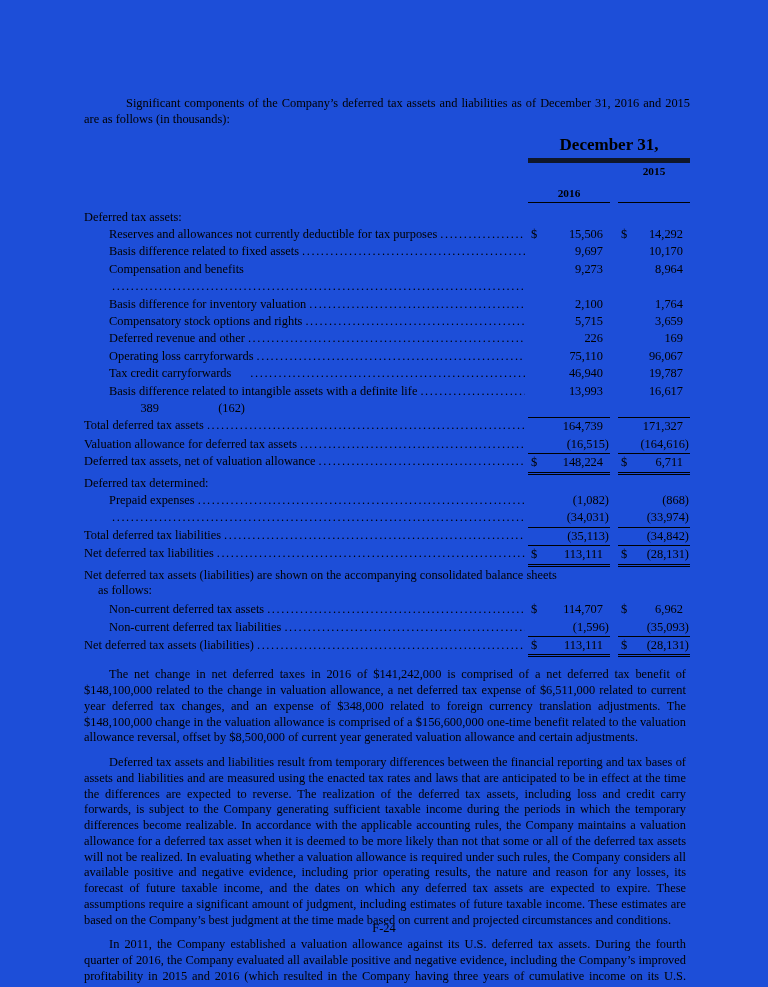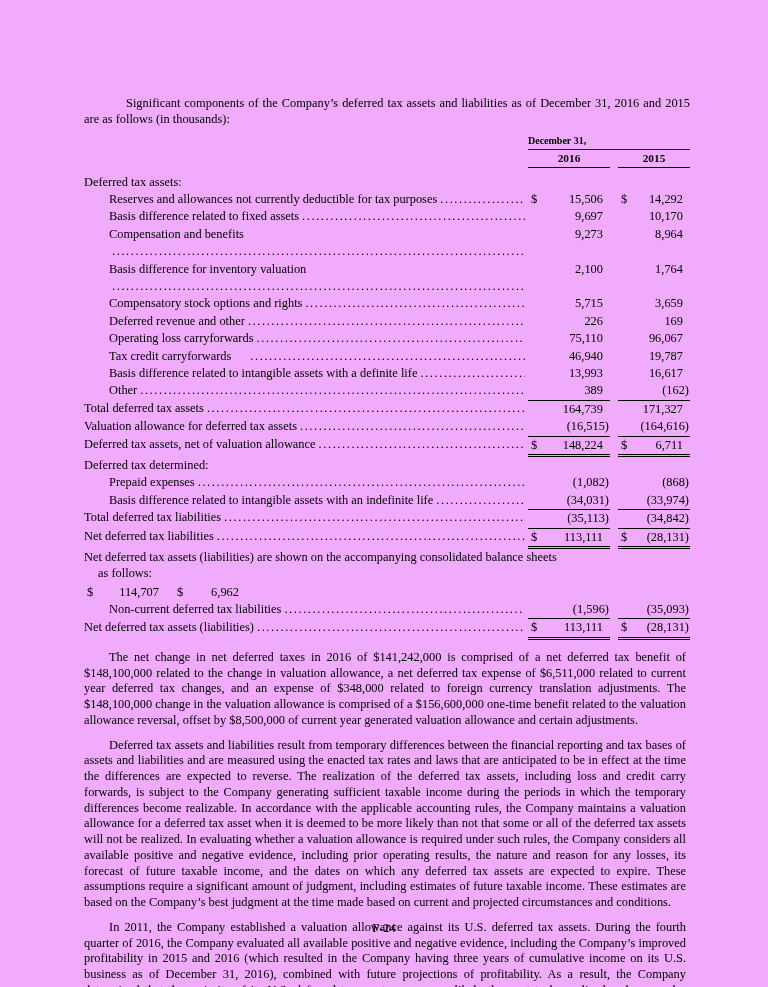--- a/index.html
+++ b/index.html
@@ -1,21 +1,21 @@
 <!DOCTYPE html>
 <html><head>
 <meta charset="utf-8">
 <style>
   html,body { margin:0; padding:0; background:#ffffff; }
   .page {
     position: relative;
     width: 768px;
     height: 987px;
     margin: 0 auto;
-    background: #f0abfc;
+    background: #1d4ed8;
     color: #000000;
     font-family: "Liberation Serif", "DejaVu Serif", serif;
     font-size: 12.4px;
     box-sizing: border-box;
     padding: 96px 78px 0 84px;
     overflow: hidden;
   }
   p.body-para {
     margin: 0 4px 9px 0;
     text-align: justify;
@@ -26,29 +26,29 @@
     margin: 0 0 7px 0;
     text-align: justify;
     line-height: 15.75px;
     text-indent: 42px;
   }
   
   .fin-table { margin: 4px 0 10px 0; }
   .t-headrow { display:flex; justify-content:flex-end; }
   .head-cols { width: 162px; }
   .date-head {
-    font-weight: bold; font-size: 10px; 
-    padding-bottom: 3px; border-bottom: 1px solid #0f172a;
+    font-weight: bold; font-size: 17px; text-align: center;
+    padding-bottom: 3px; border-bottom: 5px solid #0f172a;
   }
   .year-row { display: flex; padding-top: 2px; margin-bottom: 6px; }
   .year {
     font-weight: bold; font-size: 11.3px; text-align: center;
     border-bottom: 1px solid #000; padding-bottom: 3px;
   }
-  .y1 { width: 82px; }
+  .y1 { width: 82px; margin-top: 22px; }
   .ygap { width: 8px; }
   .y2 { width: 72px; }
 
   .t-row { display: flex; min-height: 17.4px; }
   .t-label {
     flex: 1; display: flex; line-height: 17.4px;
     overflow: hidden; white-space: nowrap;
   }
   .lbl-text { white-space: nowrap; }
   .leader {
@@ -143,21 +143,21 @@
           </div>
           <div class="cell c1">
             <div class="val">9,273</div>
           </div>
           <div class="cgap"></div>
           <div class="cell c2">
             <div class="val">8,964</div>
           </div>
         </div>
         <div class="t-row">
-          <div class="t-label" style="padding-left: 25px; flex-direction: column;">
+          <div class="t-label" style="padding-left: 25px;">
             <div class="lbl-text">Basis difference for inventory valuation</div>
             <div class="leader"></div>
           </div>
           <div class="cell c1">
             <div class="val">2,100</div>
           </div>
           <div class="cgap"></div>
           <div class="cell c2">
             <div class="val">1,764</div>
           </div>
@@ -221,24 +221,20 @@
           </div>
           <div class="cell c1">
             <div class="val">13,993</div>
           </div>
           <div class="cgap"></div>
           <div class="cell c2">
             <div class="val">16,617</div>
           </div>
         </div>
         <div class="t-row">
-          <div class="t-label" style="padding-left: 25px;">
-            <div class="lbl-text">Other</div>
-            <div class="leader"></div>
-          </div>
           <div class="cell c1">
             <div class="val">389</div>
           </div>
           <div class="cgap"></div>
           <div class="cell c2">
             <div class="val paren">(162)</div>
           </div>
         </div>
         <div class="t-row">
           <div class="t-label">
@@ -297,21 +293,20 @@
           <div class="cell c1">
             <div class="val paren">(1,082)</div>
           </div>
           <div class="cgap"></div>
           <div class="cell c2">
             <div class="val paren">(868)</div>
           </div>
         </div>
         <div class="t-row">
           <div class="t-label" style="padding-left: 25px;">
-            <div class="lbl-text">Basis difference related to intangible assets with an indefinite life</div>
             <div class="leader"></div>
           </div>
           <div class="cell c1">
             <div class="val paren">(34,031)</div>
           </div>
           <div class="cgap"></div>
           <div class="cell c2">
             <div class="val paren">(33,974)</div>
           </div>
         </div>
@@ -341,20 +336,24 @@
           <div class="cell c2 rule-top rb-double">
             <div class="cur">$</div>
             <div class="val paren">(28,131)</div>
           </div>
         </div>
         <div class="note-block">
           <div>Net deferred tax assets (liabilities) are shown on the accompanying consolidated balance sheets</div>
           <div class="note-line2">as follows:</div>
         </div>
         <div class="t-row">
+          <div class="t-label" style="padding-left: 25px;">
+            <div class="lbl-text">Non-current deferred tax assets</div>
+            <div class="leader"></div>
+          </div>
           <div class="cell c1">
             <div class="cur">$</div>
             <div class="val">114,707</div>
           </div>
           <div class="cgap"></div>
           <div class="cell c2">
             <div class="cur">$</div>
             <div class="val">6,962</div>
           </div>
         </div>

